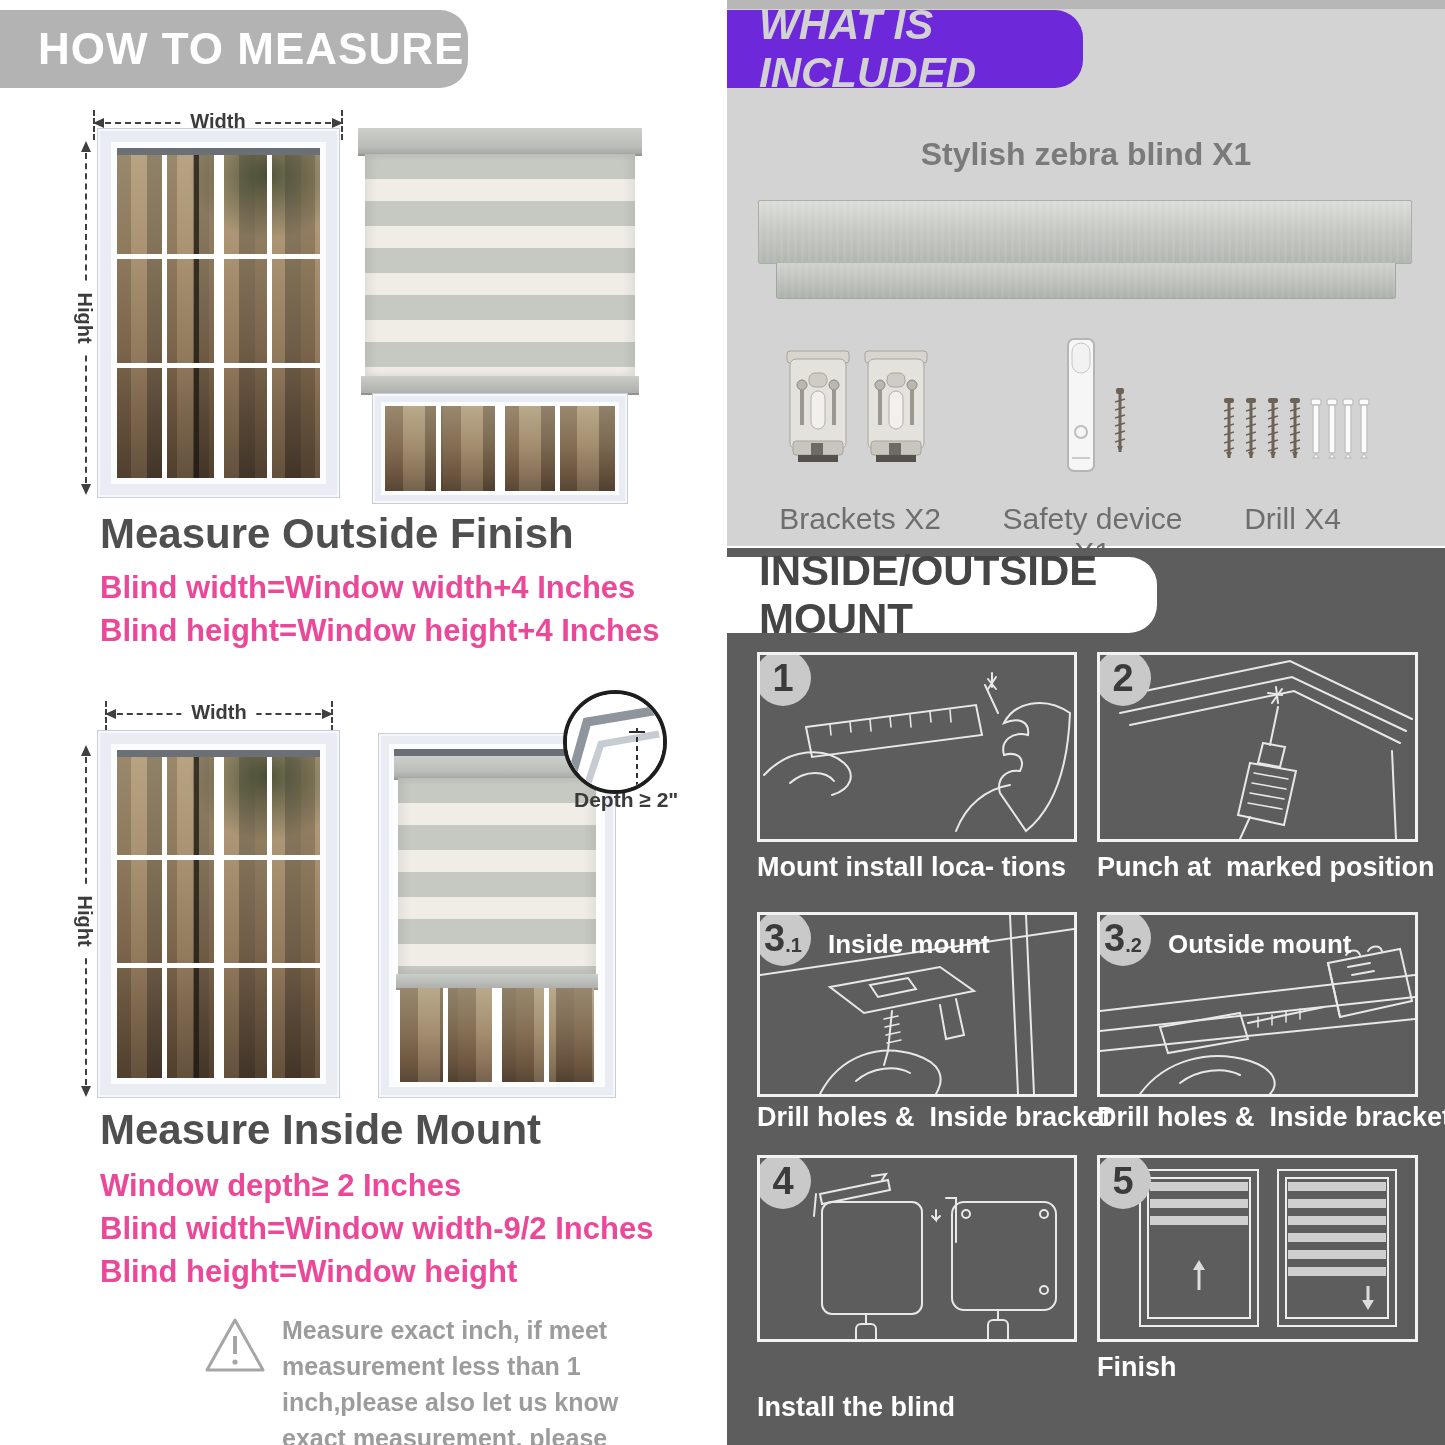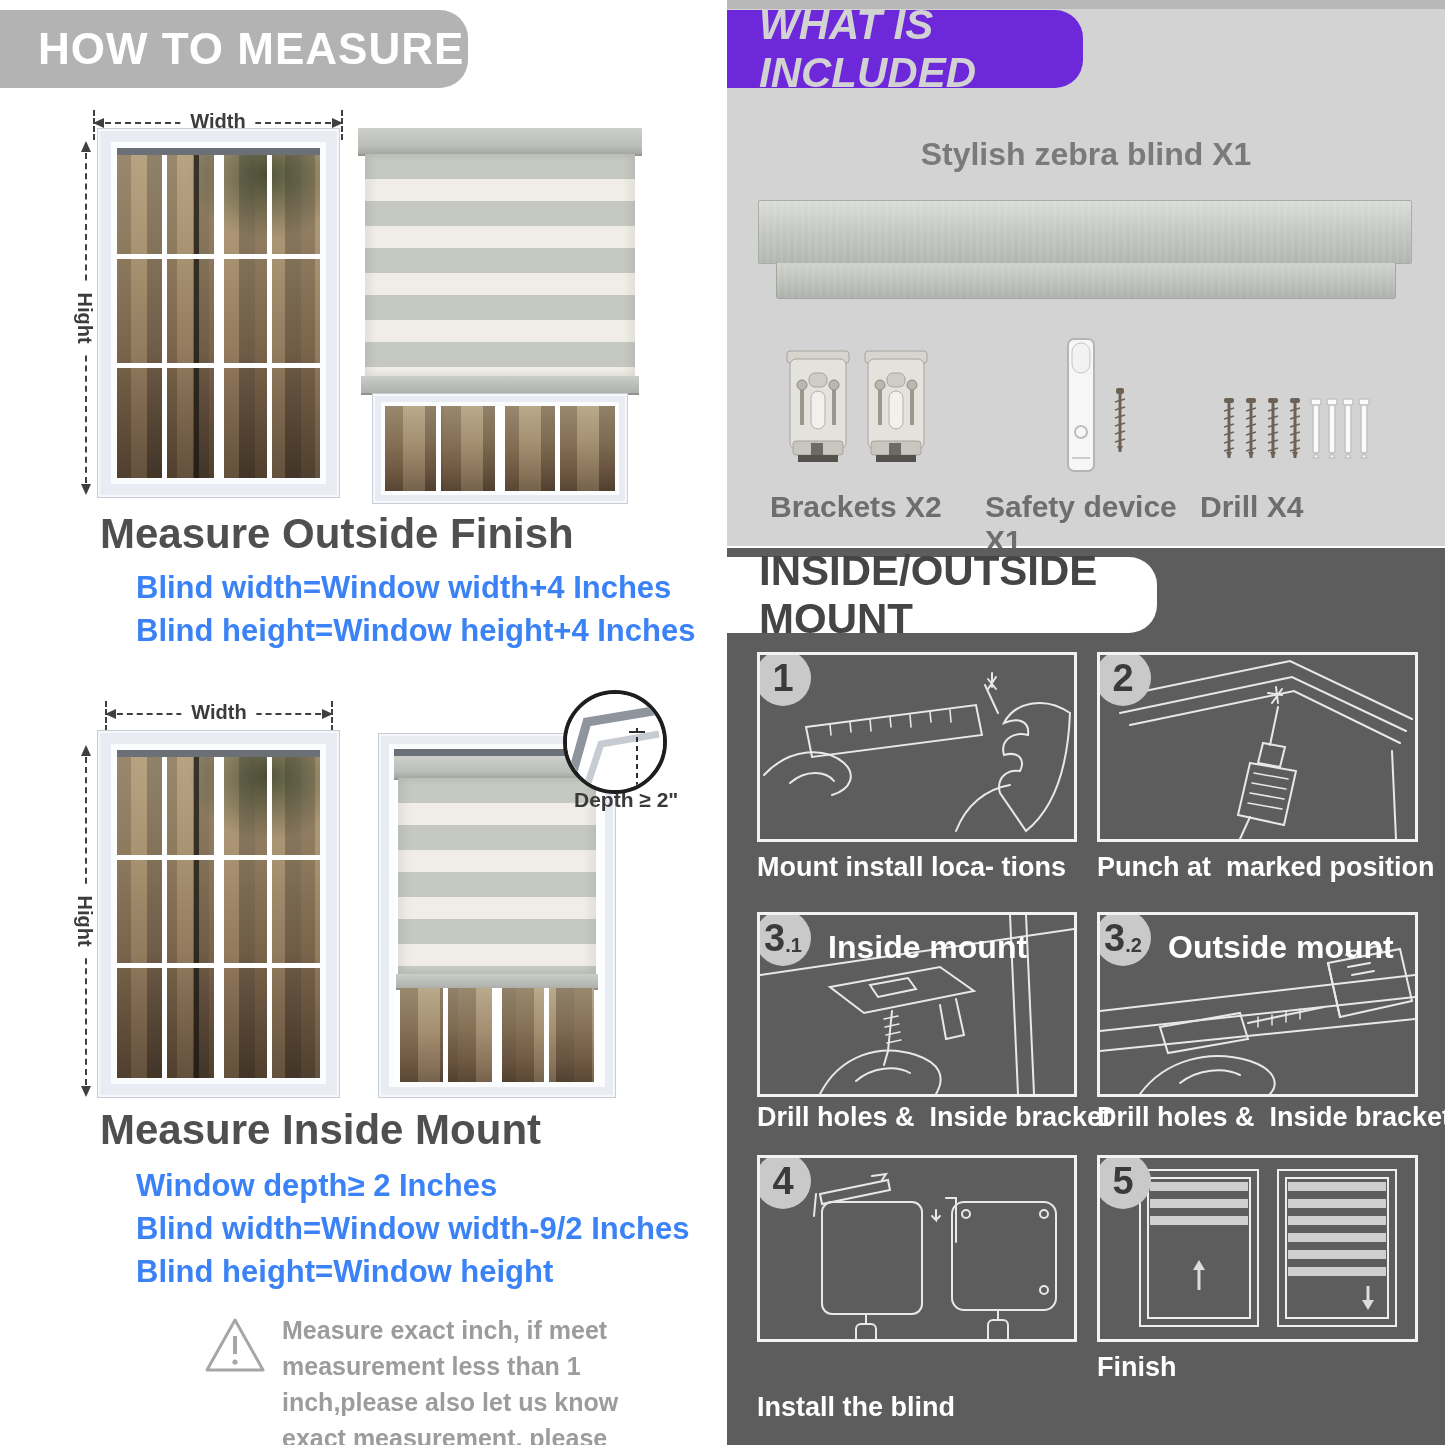--- a/index.html
+++ b/index.html
@@ -6,21 +6,21 @@
   #canvas{position:relative;width:1445px;height:1445px;background:#ffffff;overflow:hidden;
           font-family:"Liberation Sans",sans-serif;}
   .abs{position:absolute;}
 
   
   .lheader{left:0;top:10px;width:468px;height:78px;background:#b3b3b3;
            border-radius:0 28px 28px 0;display:flex;align-items:center;
            padding-left:38px;box-sizing:border-box;color:#ffffff;
            font-size:44px;font-weight:bold;letter-spacing:1px;}
   .sec-title{font-size:42px;font-weight:bold;color:#4f4f4f;}
-  .sec-line{font-size:31px;font-weight:bold;color:#3b82f6;margin-left:36px;}
+  .sec-line{font-size:31px;font-weight:bold;color:#ec4899;}
 
   
   .harrow{height:0;border-top:2px dashed #3f3f3f;}
   .harrow .cap{position:absolute;top:-14px;left:50%;transform:translateX(-50%);
                background:#ffffff;padding:0 10px;font-size:20px;font-weight:bold;color:#3c3c3c;}
   .harrow:before,.harrow:after{content:"";position:absolute;top:-6px;width:0;height:0;
                border-top:5px solid transparent;border-bottom:5px solid transparent;}
   .harrow:before{left:-2px;border-right:11px solid #3f3f3f;}
   .harrow:after{right:-2px;border-left:11px solid #3f3f3f;}
   .endtick{width:0;height:30px;border-left:2px dashed #3f3f3f;top:-14px;}
@@ -77,33 +77,33 @@
   .inc-title{left:727px;top:136px;width:718px;text-align:center;
              font-size:32px;font-weight:bold;color:#7a7a7a;}
   .headrail-main{left:758px;top:200px;width:652px;height:62px;border-radius:2px;
       background:repeating-linear-gradient(90deg,rgba(255,255,255,.07) 0 3px,transparent 3px 7px),
                  linear-gradient(180deg,#daddd8 0%,#c6c9c4 45%,#b2b6b1 100%);
       border:1px solid #a9ada8;}
   .headrail-sub{left:776px;top:263px;width:618px;height:35px;
       background:repeating-linear-gradient(90deg,rgba(255,255,255,.06) 0 3px,transparent 3px 7px),
                  linear-gradient(180deg,#cfd2cd,#aeb2ad);
       border:1px solid #a2a6a1;border-top:none;border-radius:0 0 3px 3px;}
-  .inc-label{font-size:30px;font-weight:bold;color:#6e6e6e;}
+  .inc-label{font-size:30px;font-weight:normal;color:#6e6e6e;text-align:center;margin-top:12px;}
 
   
   .mnt-bg{left:727px;top:548px;width:718px;height:897px;background:#5d5d5d;}
   .mnt-header{left:727px;top:557px;width:430px;height:76px;background:#ffffff;
               border-radius:0 28px 28px 0;display:flex;align-items:center;padding-left:32px;
               box-sizing:border-box;color:#454545;font-size:42px;font-weight:bold;}
   .step{border:3px solid #f2f2f2;box-sizing:border-box;background:#5d5d5d;overflow:hidden;}
   .bubble{position:absolute;top:-5px;left:-5px;width:56px;height:56px;border-radius:50%;
           background:#c9c9c9;color:#3b3b3b;display:flex;align-items:center;justify-content:center;
           font-size:38px;font-weight:bold;z-index:2;}
   .bubble .sub{font-size:20px;margin-top:14px;}
-  .step-title{position:absolute;left:68px;top:14px;font-size:32px;font-weight:bold;color:#ffffff;z-index:2;}
+  .step-title{position:absolute;left:68px;top:14px;font-size:26px;font-weight:bold;color:#ffffff;z-index:2;}
   .caption{font-size:27px;font-weight:bold;color:#ffffff;white-space:pre;}
   .lineart{position:absolute;inset:0;}
   svg{display:block;}
 </style>
 </head>
 <body>
 
 <div id="canvas">
 
   <div class="abs lheader">

